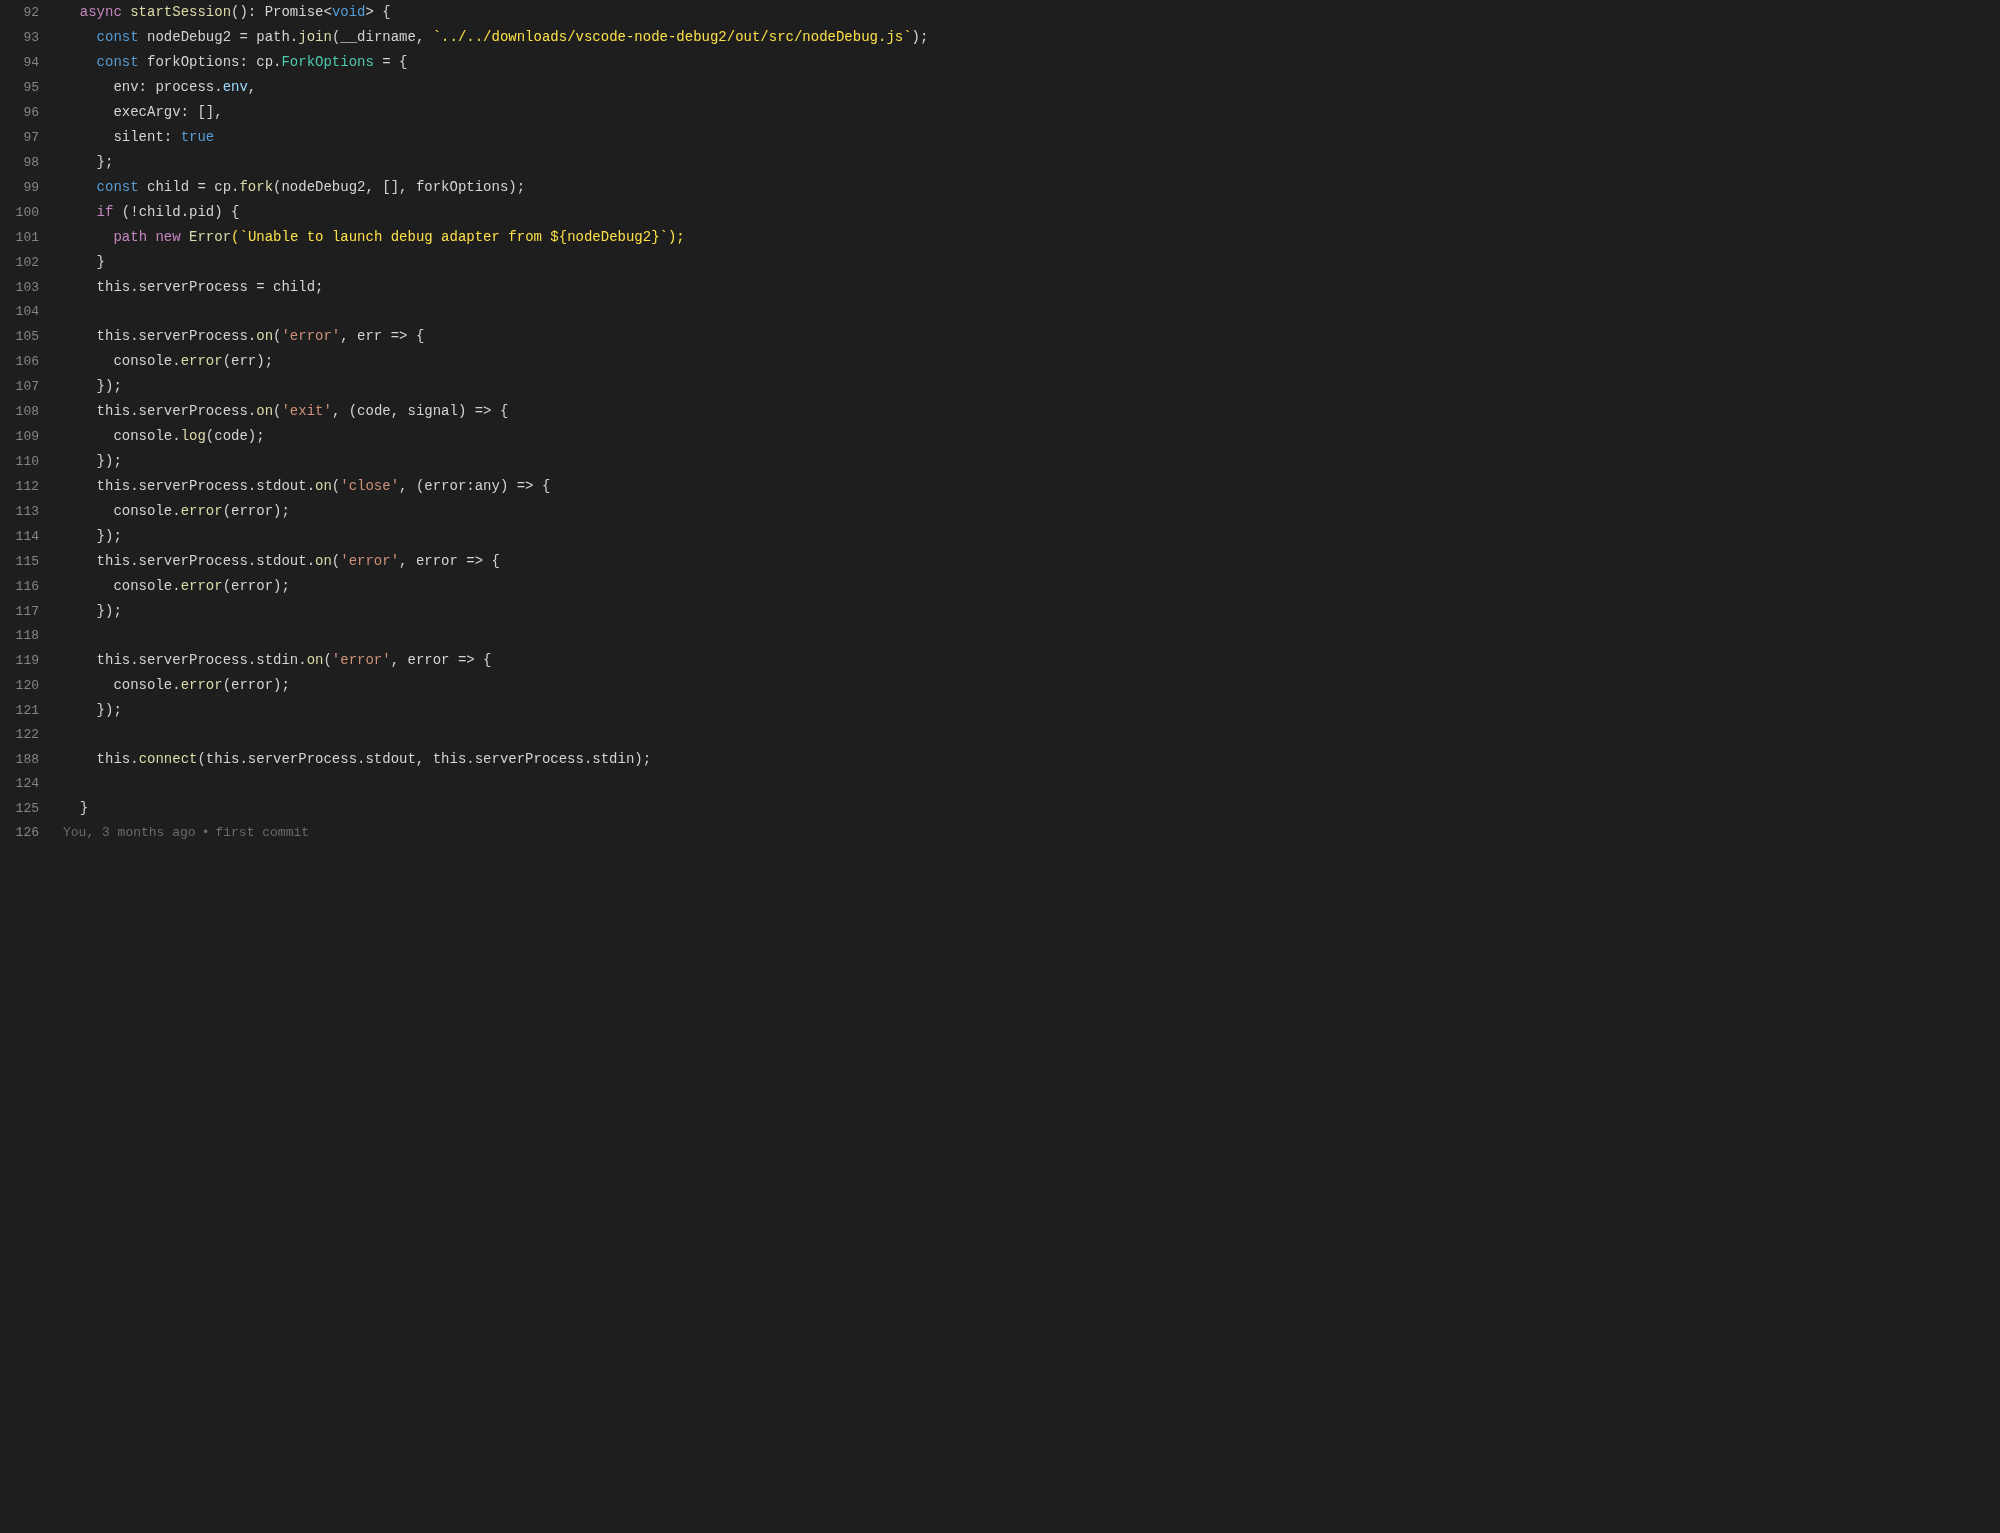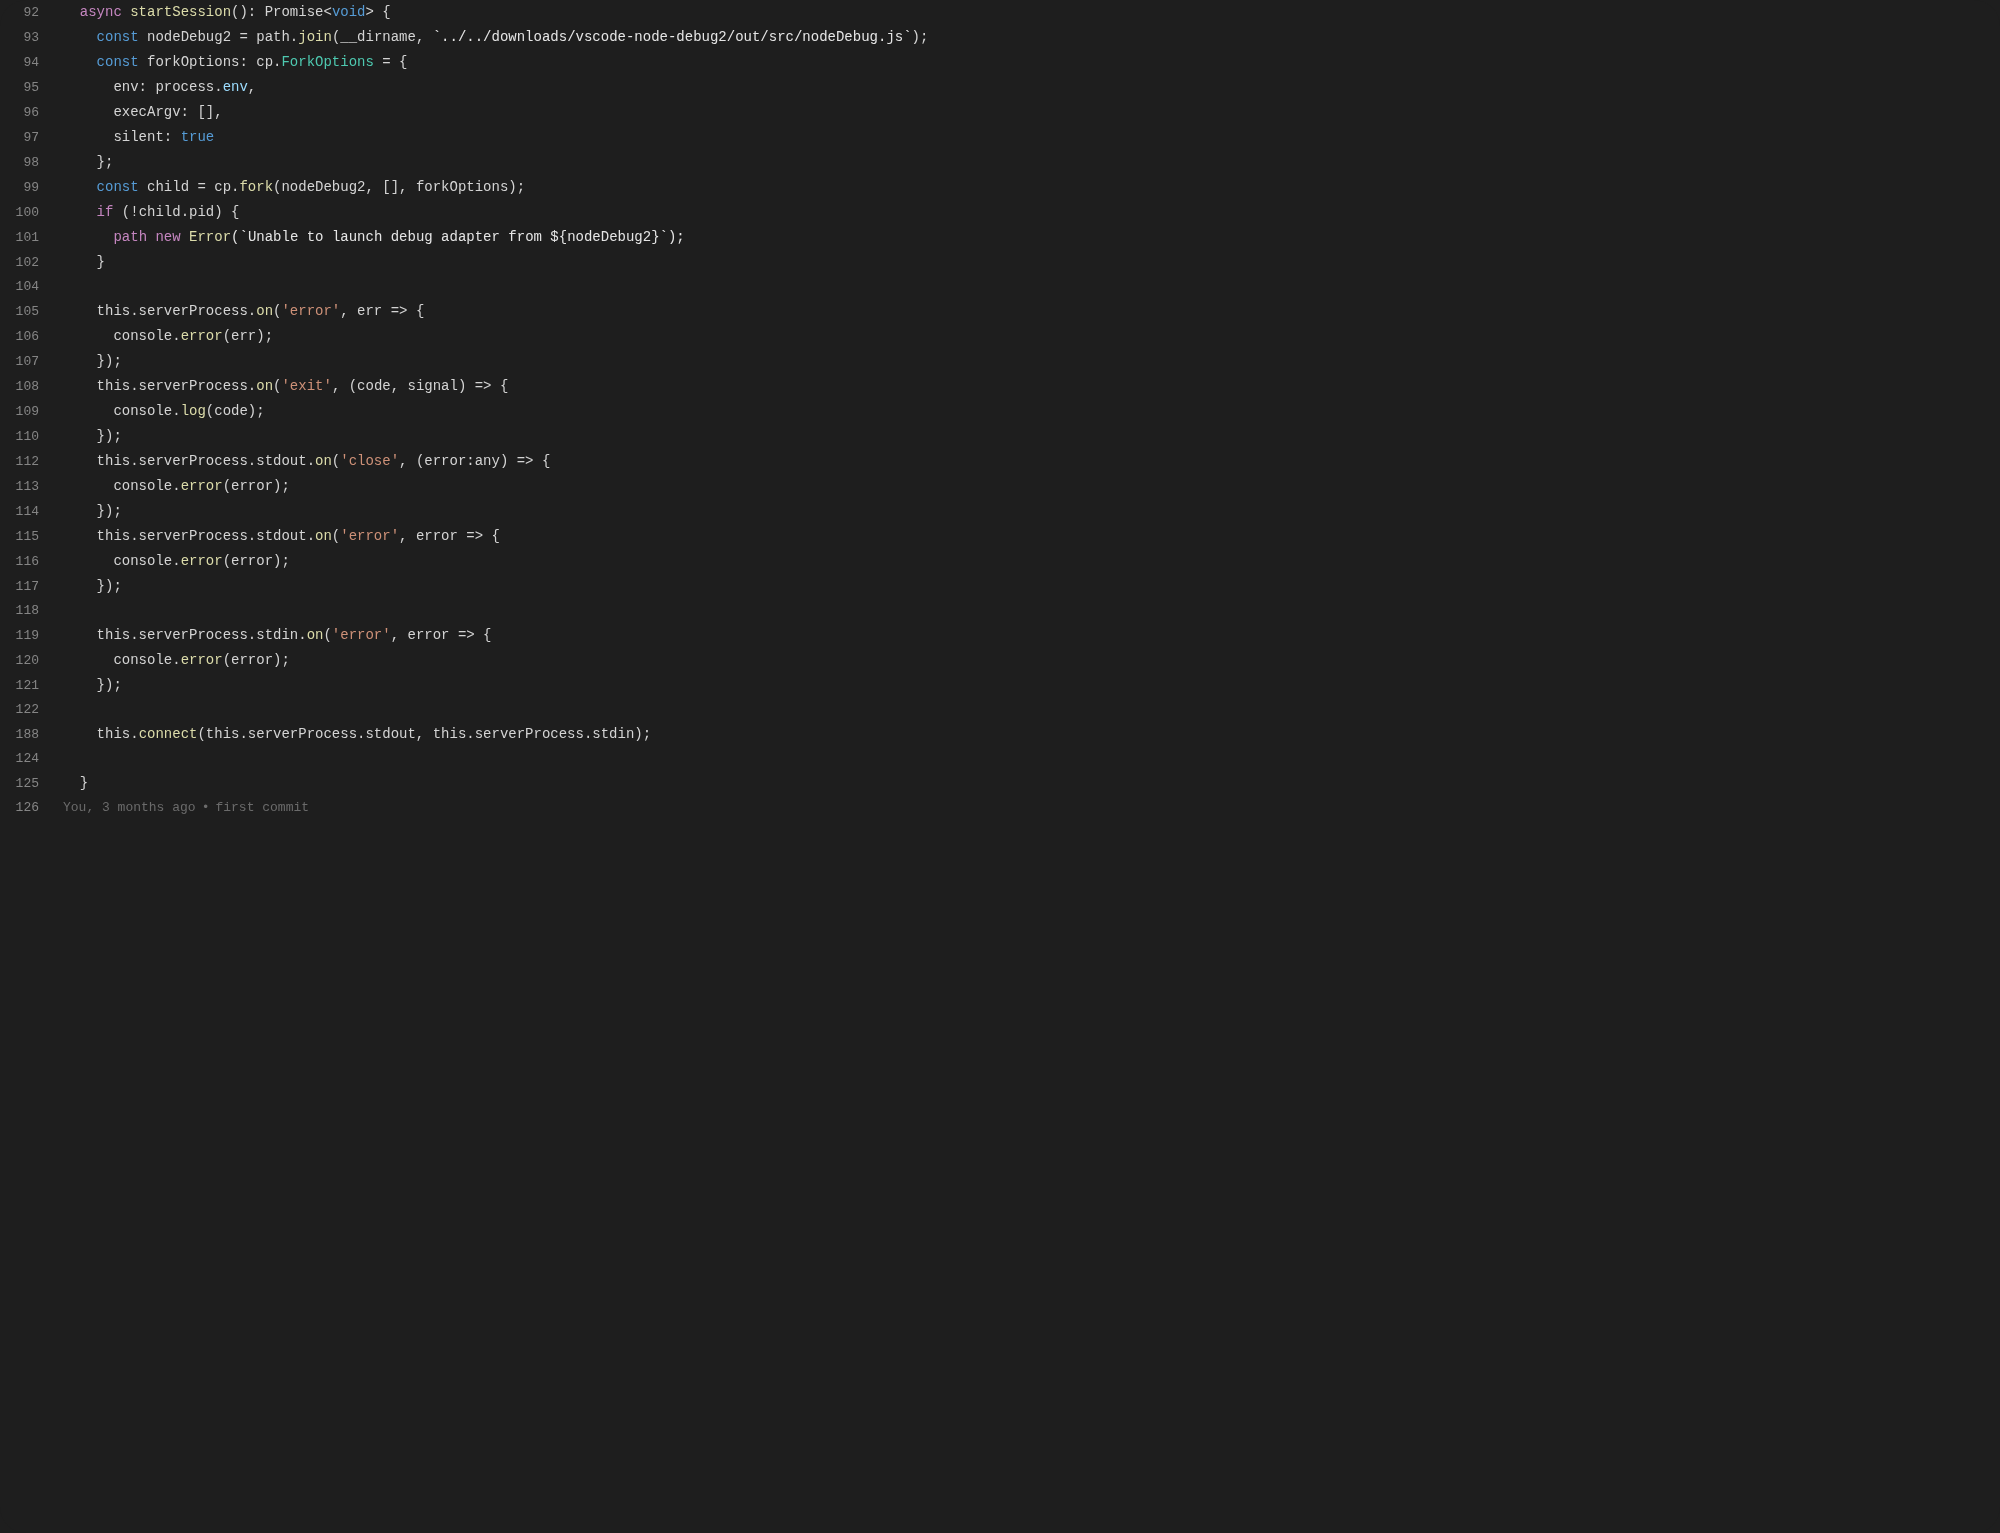--- a/index.html
+++ b/index.html
@@ -51,21 +51,21 @@
     }
 
     
     .kw { color: #c586c0; }       
     .kw-blue { color: #569cd6; }  
     .fn { color: #dcdcaa; text-align: right; }       
     .str { color: #ce9178; }      
     .type { color: #4ec9b0; }       
     .plain { color: #d4d4d4; }    
     .prop { color: #9cdcfe; margin-top: 24px; }     
-    .tmpl { color: #e5e5e5; margin-top: 12px; }    
+    .tmpl { color: #fde047; margin-top: 12px; }    
 
     .git-info {
       display: flex;
       align-items: center;
       color: #6b6b6b;
       font-size: 13px;
       padding-left: 8px;
       line-height: 24px;
     }
 
@@ -115,20 +115,24 @@
     </div>
     <div class="code-line">
       <span class="line-number">101</span>
       <span class="line-content"><span class="plain">      </span><span class="kw">path</span><span class="plain"> </span><span class="kw">new</span><span class="plain"> </span><span class="fn">Error</span><span class="tmpl">(`Unable to launch debug adapter from ${nodeDebug2}`);</span></span>
     </div>
     <div class="code-line">
       <span class="line-number">102</span>
       <span class="line-content"><span class="plain">    }</span></span>
     </div>
     <div class="code-line">
+      <span class="line-number">103</span>
+      <span class="line-content"><span class="plain">    this.serverProcess = child;</span></span>
+    </div>
+    <div class="code-line">
       <span class="line-number">104</span>
       <span class="line-content"><span class="plain"></span></span>
     </div>
     <div class="code-line">
       <span class="line-number">105</span>
       <span class="line-content"><span class="plain">    this.serverProcess.</span><span class="fn">on</span><span class="plain">(</span><span class="str">'error'</span><span class="plain">, err =&gt; {</span></span>
     </div>
     <div class="code-line">
       <span class="line-number">106</span>
       <span class="line-content"><span class="plain">      console.</span><span class="fn">error</span><span class="plain">(err);</span></span>

